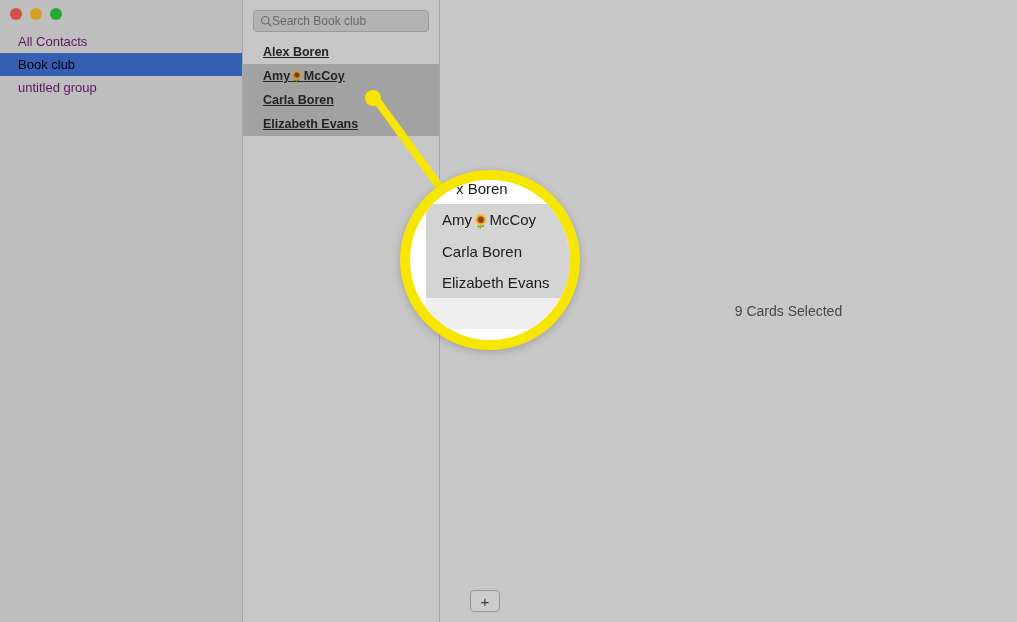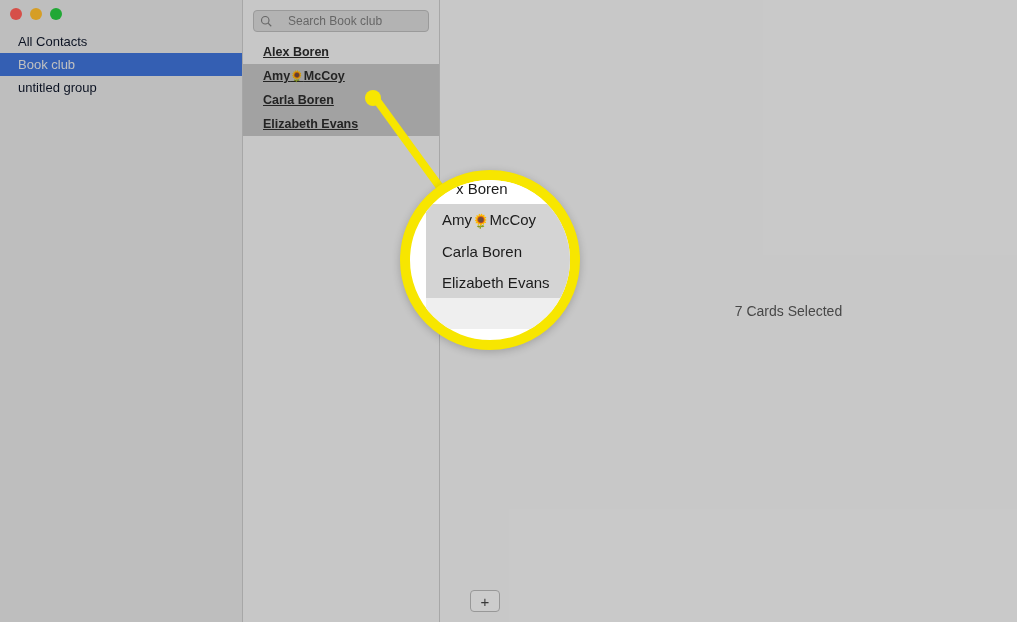--- a/index.html
+++ b/index.html
@@ -36,26 +36,26 @@
     .sidebar {
       width: 243px;
       height: 100%;
       background: #e3e3e3;
       border-right: 1px solid #c8c8c8;
       padding-top: 30px;
     }
     .sidebar-item {
       padding: 4px 18px;
       font-size: 13px;
-      color: #0f172a;
+      color: #701a75;
       cursor: default;
     }
     .sidebar-item.selected {
       background: #3e72d6;
-      color: #e5e5e5;
+      color: #000000;
     }
     .contact-list {
       width: 197px;
       height: 100%;
       background: #ededed;
       border-right: 1px solid #c8c8c8;
       display: flex;
       flex-direction: column;
     }
     .search-wrap {
@@ -63,21 +63,21 @@
     }
     .search-box {
       width: 100%;
       height: 22px;
       background: #d6d6d6;
       border: 1px solid #b8b8b8;
       border-radius: 4px;
       display: flex;
       align-items: center;
       padding: 0 6px;
-      gap: 16px;
+      gap: 0;
     }
     .search-icon {
       width: 12px;
       height: 12px;
       flex-shrink: 0;
     }
     .search-placeholder {
       font-size: 12px;
       color: #7a7a7a;
     }
@@ -231,21 +231,21 @@
       <div class="contact-row selected">
         <span>Carla Boren</span>
       </div>
       <div class="contact-row selected">
         <span>Elizabeth Evans</span>
       </div>
     </div>
   </div>
 
   <div class="detail-pane">
-    <div class="detail-text">7 Cards Selected</div>
+    <div class="detail-text">9 Cards Selected</div>
     <div class="add-btn">+</div>
   </div>
 </div>
 
 <div class="dim-overlay"></div>
 
 <div class="leader-line">
   <div class="leader-bar"></div>
   <div class="leader-dot"></div>
 </div>

